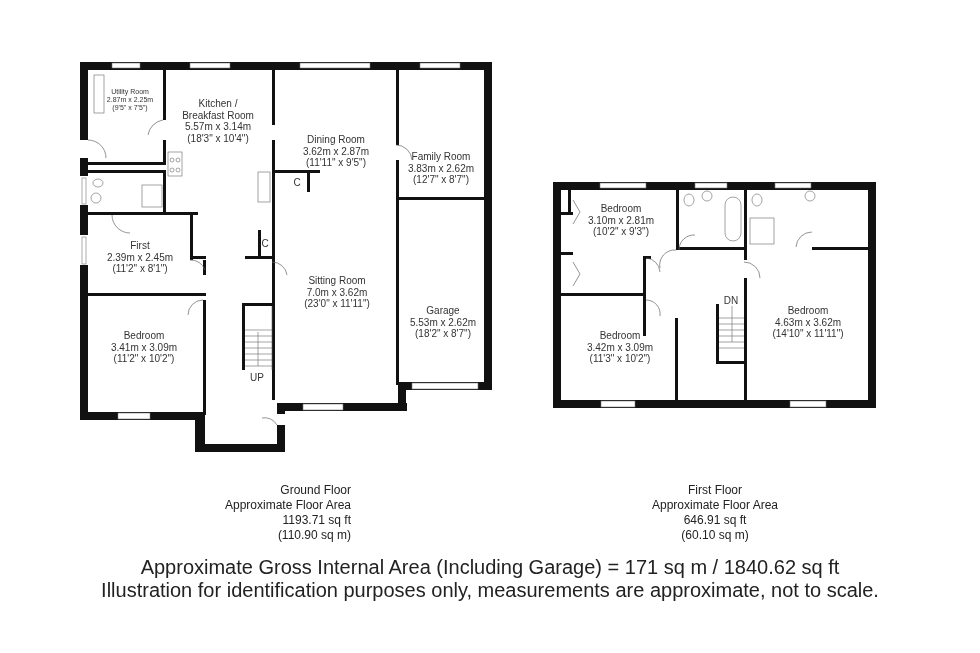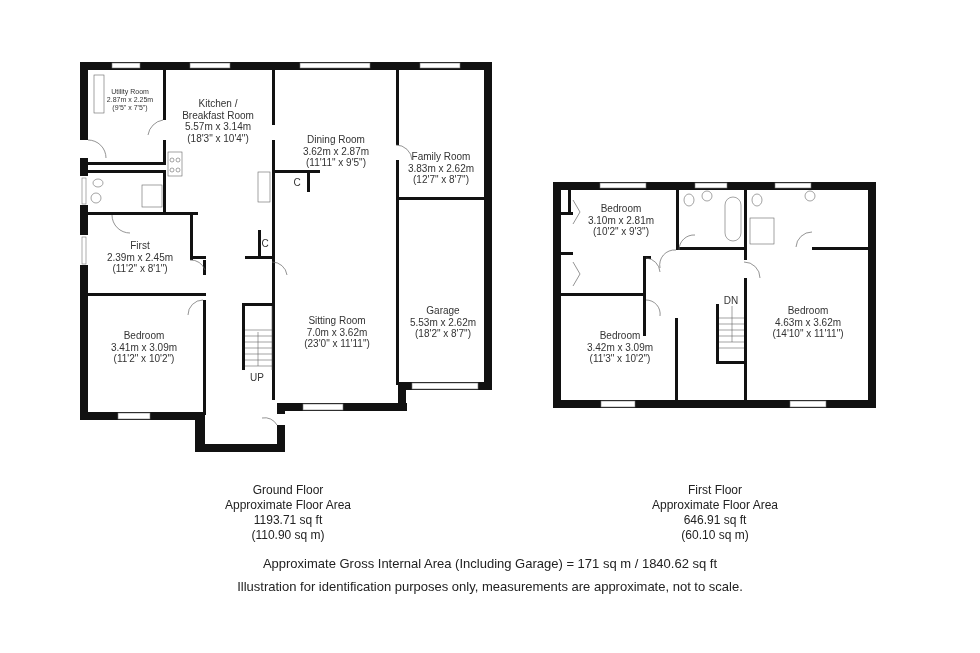--- a/index.html
+++ b/index.html
@@ -4,21 +4,21 @@
 <style>
   html,body{margin:0;padding:0;background:#fff;}
   body{width:980px;height:653px;position:relative;overflow:hidden;font-family:"Liberation Sans",sans-serif;color:#222;}
   svg{position:absolute;left:0;top:0;}
   .lbl{position:absolute;text-align:center;line-height:1.15;color:#333;transform:translateX(-50%);white-space:nowrap;}
   .lbl div{display:block;}
   .sm{font-size:7px;}
   .md{font-size:10px;}
   .c{position:absolute;font-size:10px;color:#333;transform:translate(-50%,-50%);}
   .floor-cap{position:absolute;text-align:center;font-size:12px;line-height:15px;transform:translateX(-50%);white-space:nowrap;color:#222;}
-  .foot{position:absolute;left:0;width:980px;text-align:center;font-size:13px;color:#222;}
+  .foot{position:absolute;left:0;width:980px;text-align:center;font-size:20px;color:#222;}
 </style>
 </head>
 <body>
 
 <svg width="980" height="653">
 
   <g fill="#111">
 
     <rect x="80" y="62" width="412" height="8"></rect>
 
@@ -191,21 +191,21 @@
 <div class="lbl md" style="left:441px;top:112px;margin-top:39px;">
   <div>Family Room</div>
   <div>3.83m x 2.62m</div>
   <div>(12'7" x 8'7")</div>
 </div>
 <div class="lbl md" style="left:140px;top:240px;">
   <div>First</div>
   <div>2.39m x 2.45m</div>
   <div>(11'2" x 8'1")</div>
 </div>
-<div class="lbl md" style="left:337px;top:275px;margin-top:40px;">
+<div class="lbl md" style="left:337px;top:275px;">
   <div>Sitting Room</div>
   <div>7.0m x 3.62m</div>
   <div>(23'0" x 11'11")</div>
 </div>
 <div class="lbl md" style="left:443px;top:277px;margin-top:28px;">
   <div>Garage</div>
   <div>5.53m x 2.62m</div>
   <div>(18'2" x 8'7")</div>
 </div>
 <div class="lbl md" style="left:144px;top:330px;">
@@ -227,21 +227,21 @@
   <div>3.42m x 3.09m</div>
   <div>(11'3" x 10'2")</div>
 </div>
 <div class="lbl md" style="left:808px;top:305px;">
   <div>Bedroom</div>
   <div>4.63m x 3.62m</div>
   <div>(14'10" x 11'11")</div>
 </div>
 <div class="c" style="left:731px;top:300px;">DN</div>
 
-<div class="floor-cap" style="left:288px;top:483px;">
+<div class="floor-cap" style="left:288px;top:483px;text-align:right;">
   <div>Ground Floor</div>
   <div>Approximate Floor Area</div>
   <div>1193.71 sq ft</div>
   <div>(110.90 sq m)</div>
 </div>
 <div class="floor-cap" style="left:715px;top:483px;">
   <div>First Floor</div>
   <div>Approximate Floor Area</div>
   <div>646.91 sq ft</div>
   <div>(60.10 sq m)</div>

